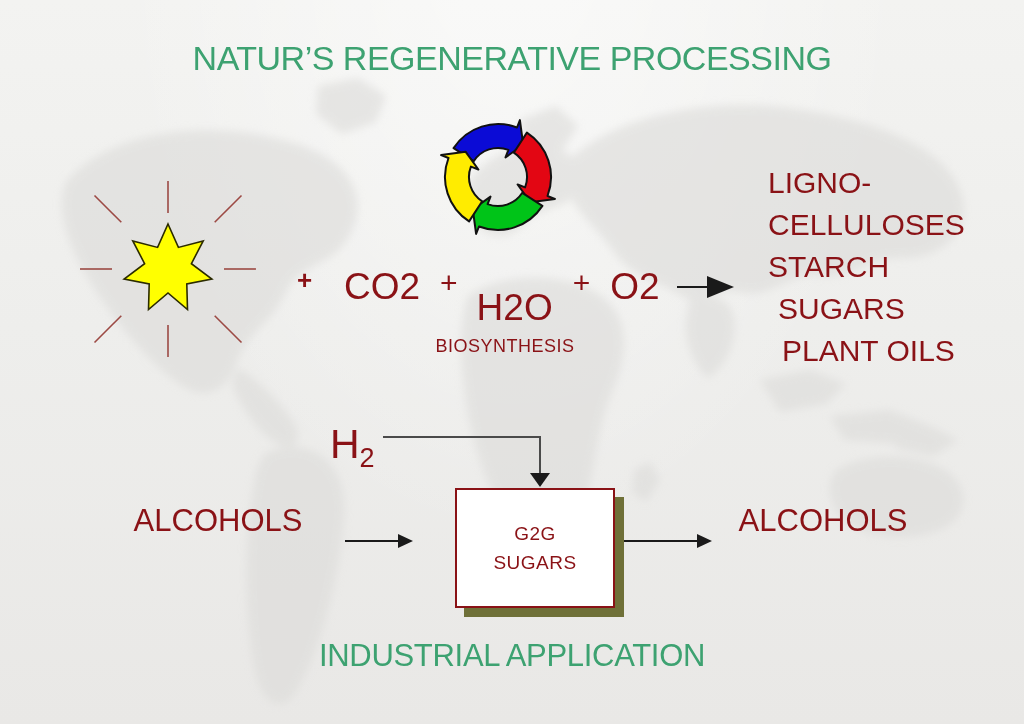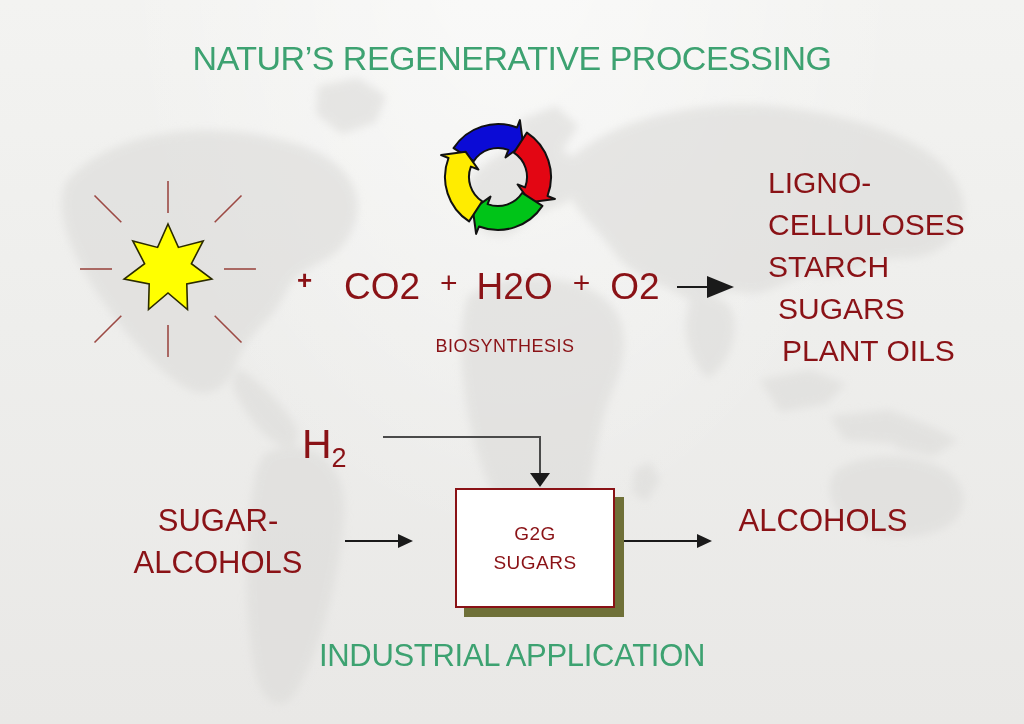--- a/index.html
+++ b/index.html
@@ -28,29 +28,29 @@
   .maroon{color:var(--maroon-text,#8a1216);}
 
   .plus-prefix{left:297px;top:265px;font-size:26px;line-height:30px;font-weight:bold;}
   .formula{
     left:344px;top:266px;height:42px;
     display:flex;align-items:flex-start;
     font-size:37px;
   }
   .formula .op{font-size:30px;}
   .gap-a{margin-left:20px;}
-  .gap-b{margin-left:19px;}
+  .gap-b{margin-left:19px;margin-top:21px;}
 
   .biosynthesis{left:425px;top:336px;width:160px;text-align:center;font-size:18px;letter-spacing:.5px;}
 
   .products{left:768px;top:162px;font-size:30px;line-height:42px;}
   .products .indent1{padding-left:10px;}
   .products .indent2{padding-left:14px;}
 
-  .h2-label{left:302px;top:421px;font-size:41px;line-height:46px;}
+  .h2-label{left:330px;top:421px;font-size:41px;line-height:46px;}
   .h2-label sub{font-size:27px;vertical-align:-9px;}
 
   .input-label{left:98px;top:500px;width:240px;text-align:center;font-size:31px;line-height:42px;}
   .output-label{left:700px;top:500px;width:246px;text-align:center;font-size:31px;line-height:42px;}
 
   .g2g-box{
     left:455px;top:488px;width:160px;height:120px;
     background:#ffffff;
     border:2px solid var(--maroon-text,#8a1216);
     box-shadow:9px 9px 0 var(--box-shadow-olive,#6f7038);
@@ -159,21 +159,20 @@
     <div class="indent1">SUGARS</div>
     <div class="indent2">PLANT OILS</div>
   </div>
 
   <div class="abs h2-label maroon"><span>H</span><sub>2</sub></div>
   <div class="abs elbow-h"></div>
   <div class="abs elbow-v"></div>
   <div class="abs elbow-head"></div>
 
   <div class="abs input-label maroon">
-    <div>SUGAR-</div>
     <div>ALCOHOLS</div>
   </div>
 
   <div class="harrow small arrow-input">
     <div class="shaft"></div>
     <div class="head"></div>
   </div>
 
   <div class="abs g2g-box maroon">
     <div>G2G</div>

